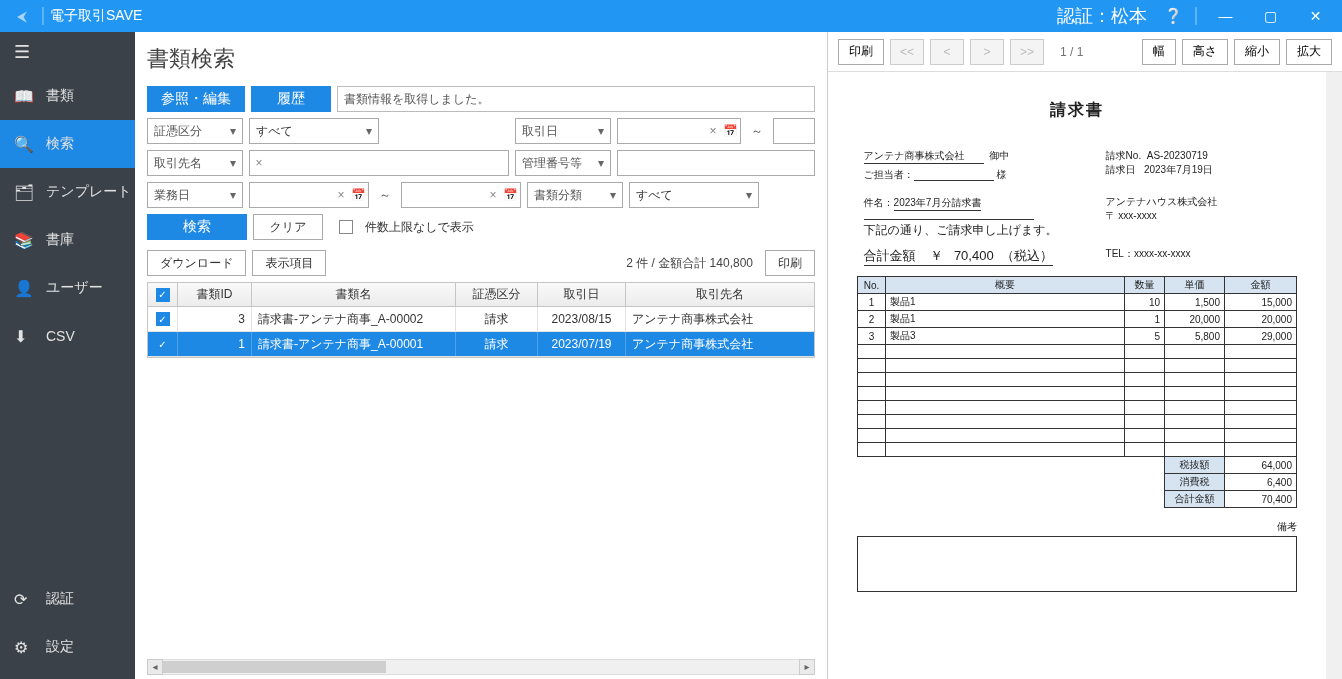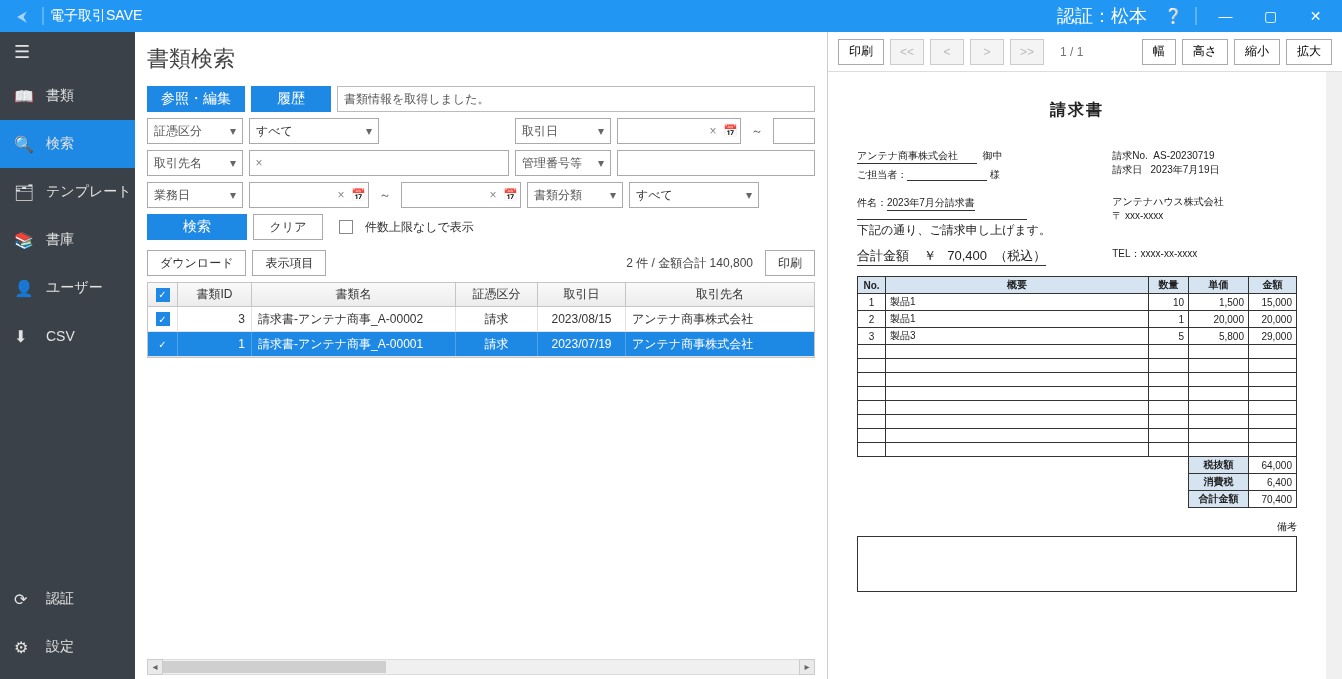--- a/index.html
+++ b/index.html
@@ -75,29 +75,29 @@
 
 
 .right { flex: 1; display: flex; flex-direction: column; }
 .pv-toolbar { height: 40px; border-bottom: 1px solid #ddd; display: flex; align-items: center; gap: 6px; padding: 0 10px; }
 .pv-btn { border: 1px solid #aaa; background: #fff; height: 26px; padding: 0 10px; font-size: 12px; }
 .pv-nav { border: 1px solid #ccc; background: #f4f4f4; color: #bbb; height: 26px; width: 34px; font-size: 12px; }
 .pv-page { padding: 0 10px; font-size: 12px; color: #737373; }
 .pv-area { flex: 1; overflow: auto; background: #fff; padding: 10px 14px; }
 .doc { width: 440px; margin: 0 auto; font-size: 10px; color: #222; }
 .doc h2 { text-align: center; font-size: 16px; font-weight: bold; margin: 18px 0 16px; letter-spacing: 2px; }
-.doc-header { display: flex; justify-content: space-between; font-size: 10px; margin-top: 28px; }
+.doc-header { display: flex; justify-content: center; font-size: 10px; margin-top: 28px; }
 .doc-header .lcol { width: 55%; }
 .doc-header .rcol { width: 42%; text-align: left; }
 .u { border-bottom: 1px solid #333; display: inline-block; }
 .doc-sub { margin: 6px 0 8px; }
 .doc-total { margin: 8px 0 10px; font-size: 13px; text-decoration: underline; }
 .tbl { border-collapse: collapse; width: 100%; }
 .tbl th, .tbl td { border: 1px solid #333; padding: 1px 4px; font-size: 10px; height: 14px; }
-.tbl th { background: #d6e4f2; font-weight: bold; text-align: center; }
+.tbl th { background: #d6e4f2; font-weight: normal; text-align: center; }
 .tbl .num { text-align: right; }
 .tbl .cno { text-align: center; width: 28px; }
 .remarks { margin-top: 12px; }
 .remarks-box { border: 1px solid #333; height: 56px; margin-top: 2px; }
 .pv-scroll { width: 16px; background: #f0f0f0; }
 
 </style>
 </head>
 <body>
 
@@ -332,21 +332,21 @@
             </div>
           </div>
 
           <table class="tbl">
             <thead>
                 <tr>
               <th class="cno">No.</th>
               <th>概要</th>
               <th style="width:40px">数量</th>
               <th style="width:60px">単価</th>
-              <th style="width:48px">金額</th>
+              <th style="width:72px">金額</th>
             </tr>
               </thead>
             <tbody id="inv-body">
                 <tr>
                   <td class="cno">1</td>
                   <td>製品1</td>
                   <td class="num">10</td>
                   <td class="num">1,500</td>
                   <td class="num">15,000</td>
                 </tr>

